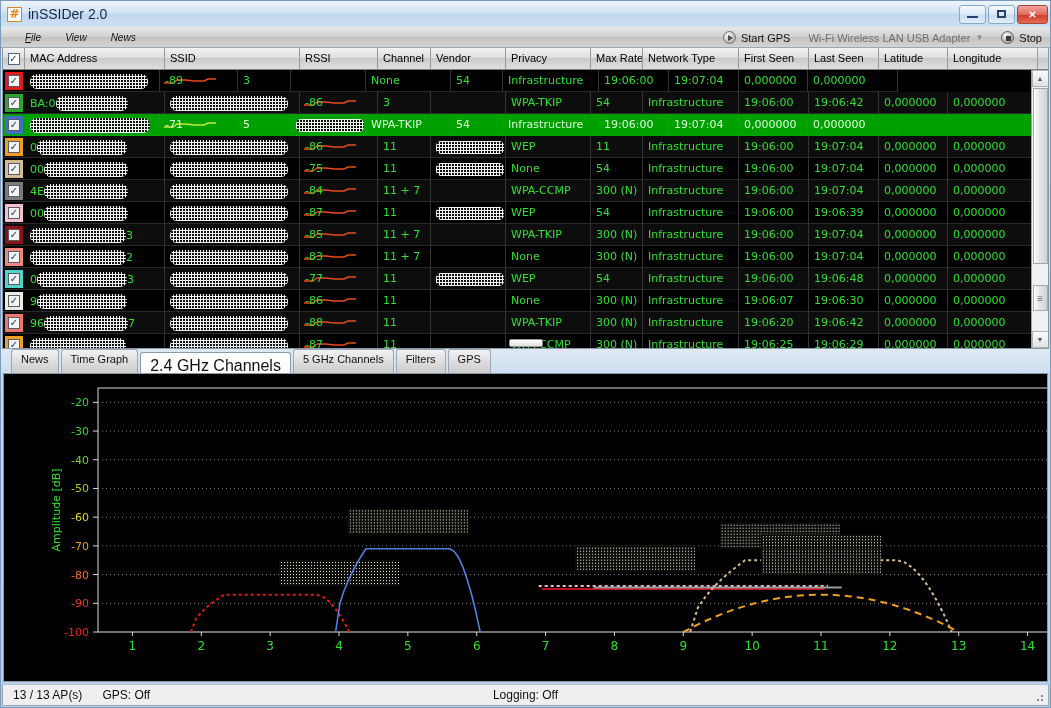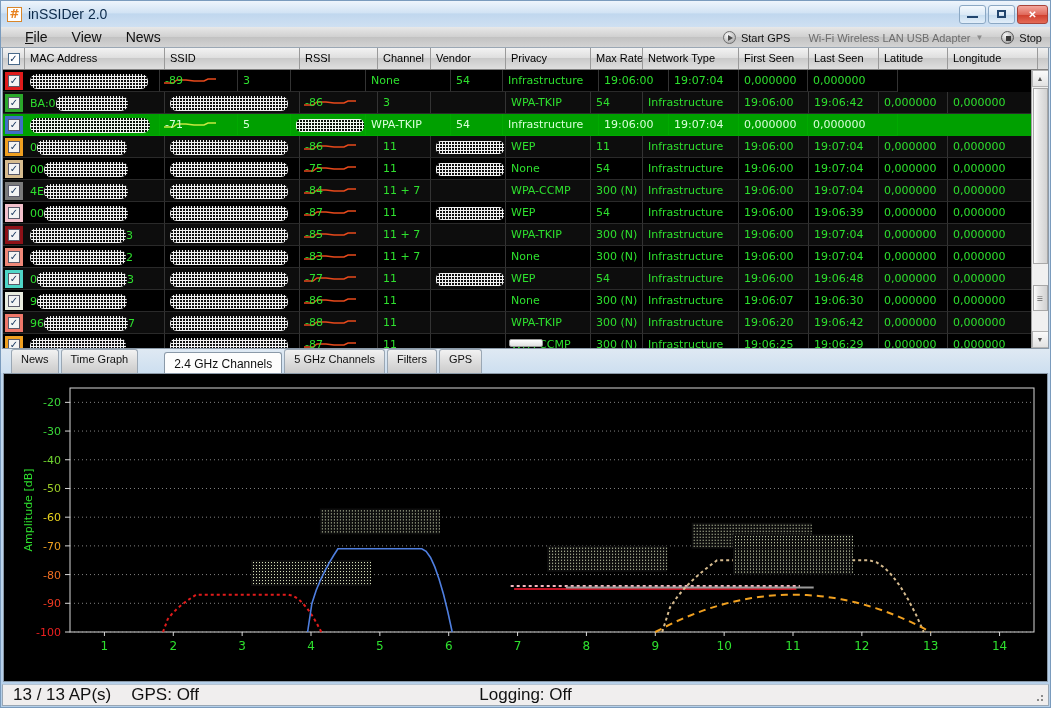--- a/index.html
+++ b/index.html
@@ -45,21 +45,21 @@
     color:#fff; font-weight:bold; width:31px;
   }
   
   .menubar {
     height:21px; flex:0 0 21px; display:flex; align-items:center;
     background: linear-gradient(#e8e8e8,#d0d0d0 50%,#c2c2c2 51%,#d3d3d3);
     border-bottom:1px solid #9aa7b4;
     padding-left:12px;
     position:relative;
   }
-  .menu-item { padding:2px 12px; color:#111; font-size:14px; }
+  .menu-item { padding:2px 12px; color:#111; font-size:10px;font-style:italic; }
   .menu-item u { text-decoration:underline; }
   .toolbar-right {
     position:absolute; right:4px; top:0; height:21px;
     display:flex; align-items:center; gap:10px;
   }
   .tb-btn { display:flex; align-items:center; gap:5px; color:#111; font-size:11px; padding:0 4px;}
   .tb-btn.dim { color:#6d6d6d; }
   .play-ico {
     width:13px;height:13px;border-radius:50%;
     background:radial-gradient(circle at 35% 30%,#f8f8f8,#9d9d9d);
@@ -178,33 +178,32 @@
   .tab {
     padding:3px 9px 20px;
     font-size:11px; color:#111;
     background:linear-gradient(#f2f2f2,#dcdcdc 55%,#cbcbcb);
     border:1px solid #9aa7b4; border-bottom:none;
     border-radius:3px 3px 0 0;
     height:19px;
   }
   .tab.active {
     background:#fdfdfd; height:21px;
-    font-size:12px; padding:4px 9px 12px;
+    font-size:16px; padding:4px 9px 12px;
     border-color:#8a99a8;
-    margin-left:24px;
   }
   
   .chart-wrap {
     flex:1; margin:0 2px 0 2px; background:#000;
-    border:1px solid #8a99a8; position:relative; overflow:hidden;
+    border:1px solid #8a99a8; position:relative; overflow:hidden;padding-left:28px;
   }
   .statusbar {
     flex:0 0 22px; display:flex; align-items:center;
     background:#f0eeee; border:1px solid #9aa7b4; border-top:1px solid #b6c4d2;
-    margin:2px 1px 1px; font-size:17px; color:#111; position:relative;
+    margin:2px 1px 1px; font-size:12px; color:#111; position:relative;
   }
   .st-seg { padding:0 10px; }
   .st-center { position:absolute; left:0; right:0; text-align:center; }
   .grip {
     position:absolute; right:3px; bottom:2px; width:12px;height:12px;
     background:
       radial-gradient(circle 1px at 9px 9px,#8a8a8a 99%,transparent),
       radial-gradient(circle 1px at 5px 9px,#8a8a8a 99%,transparent),
       radial-gradient(circle 1px at 9px 5px,#8a8a8a 99%,transparent);
   }

